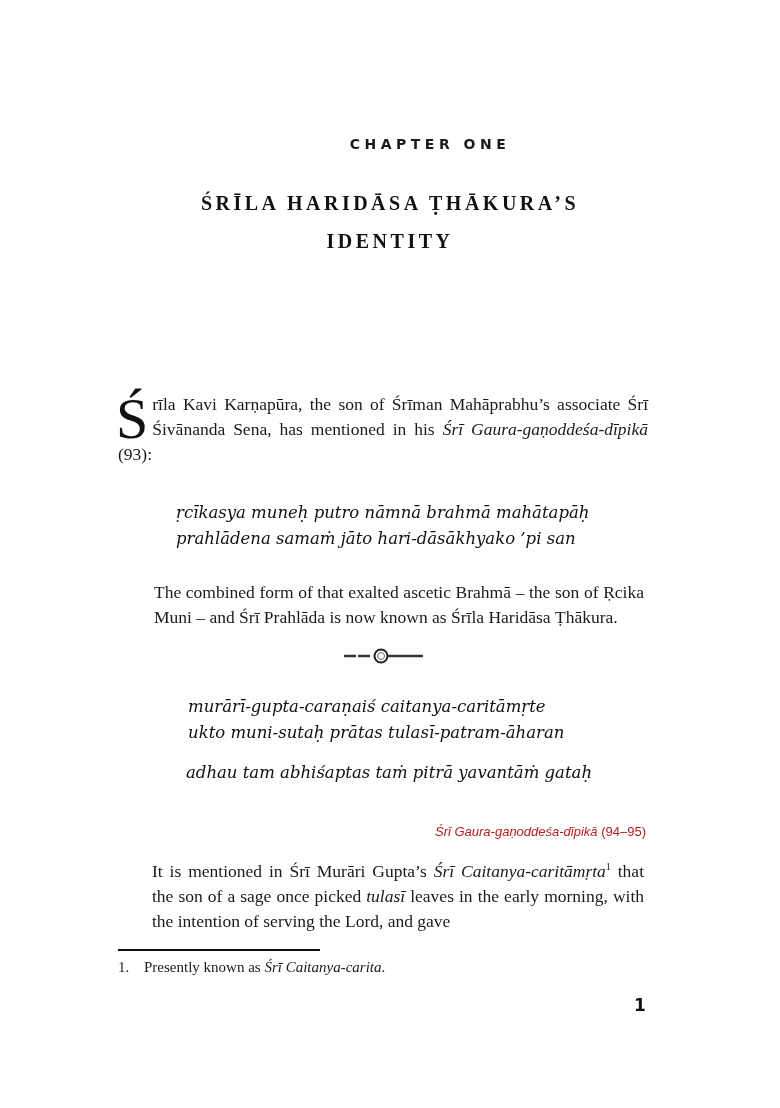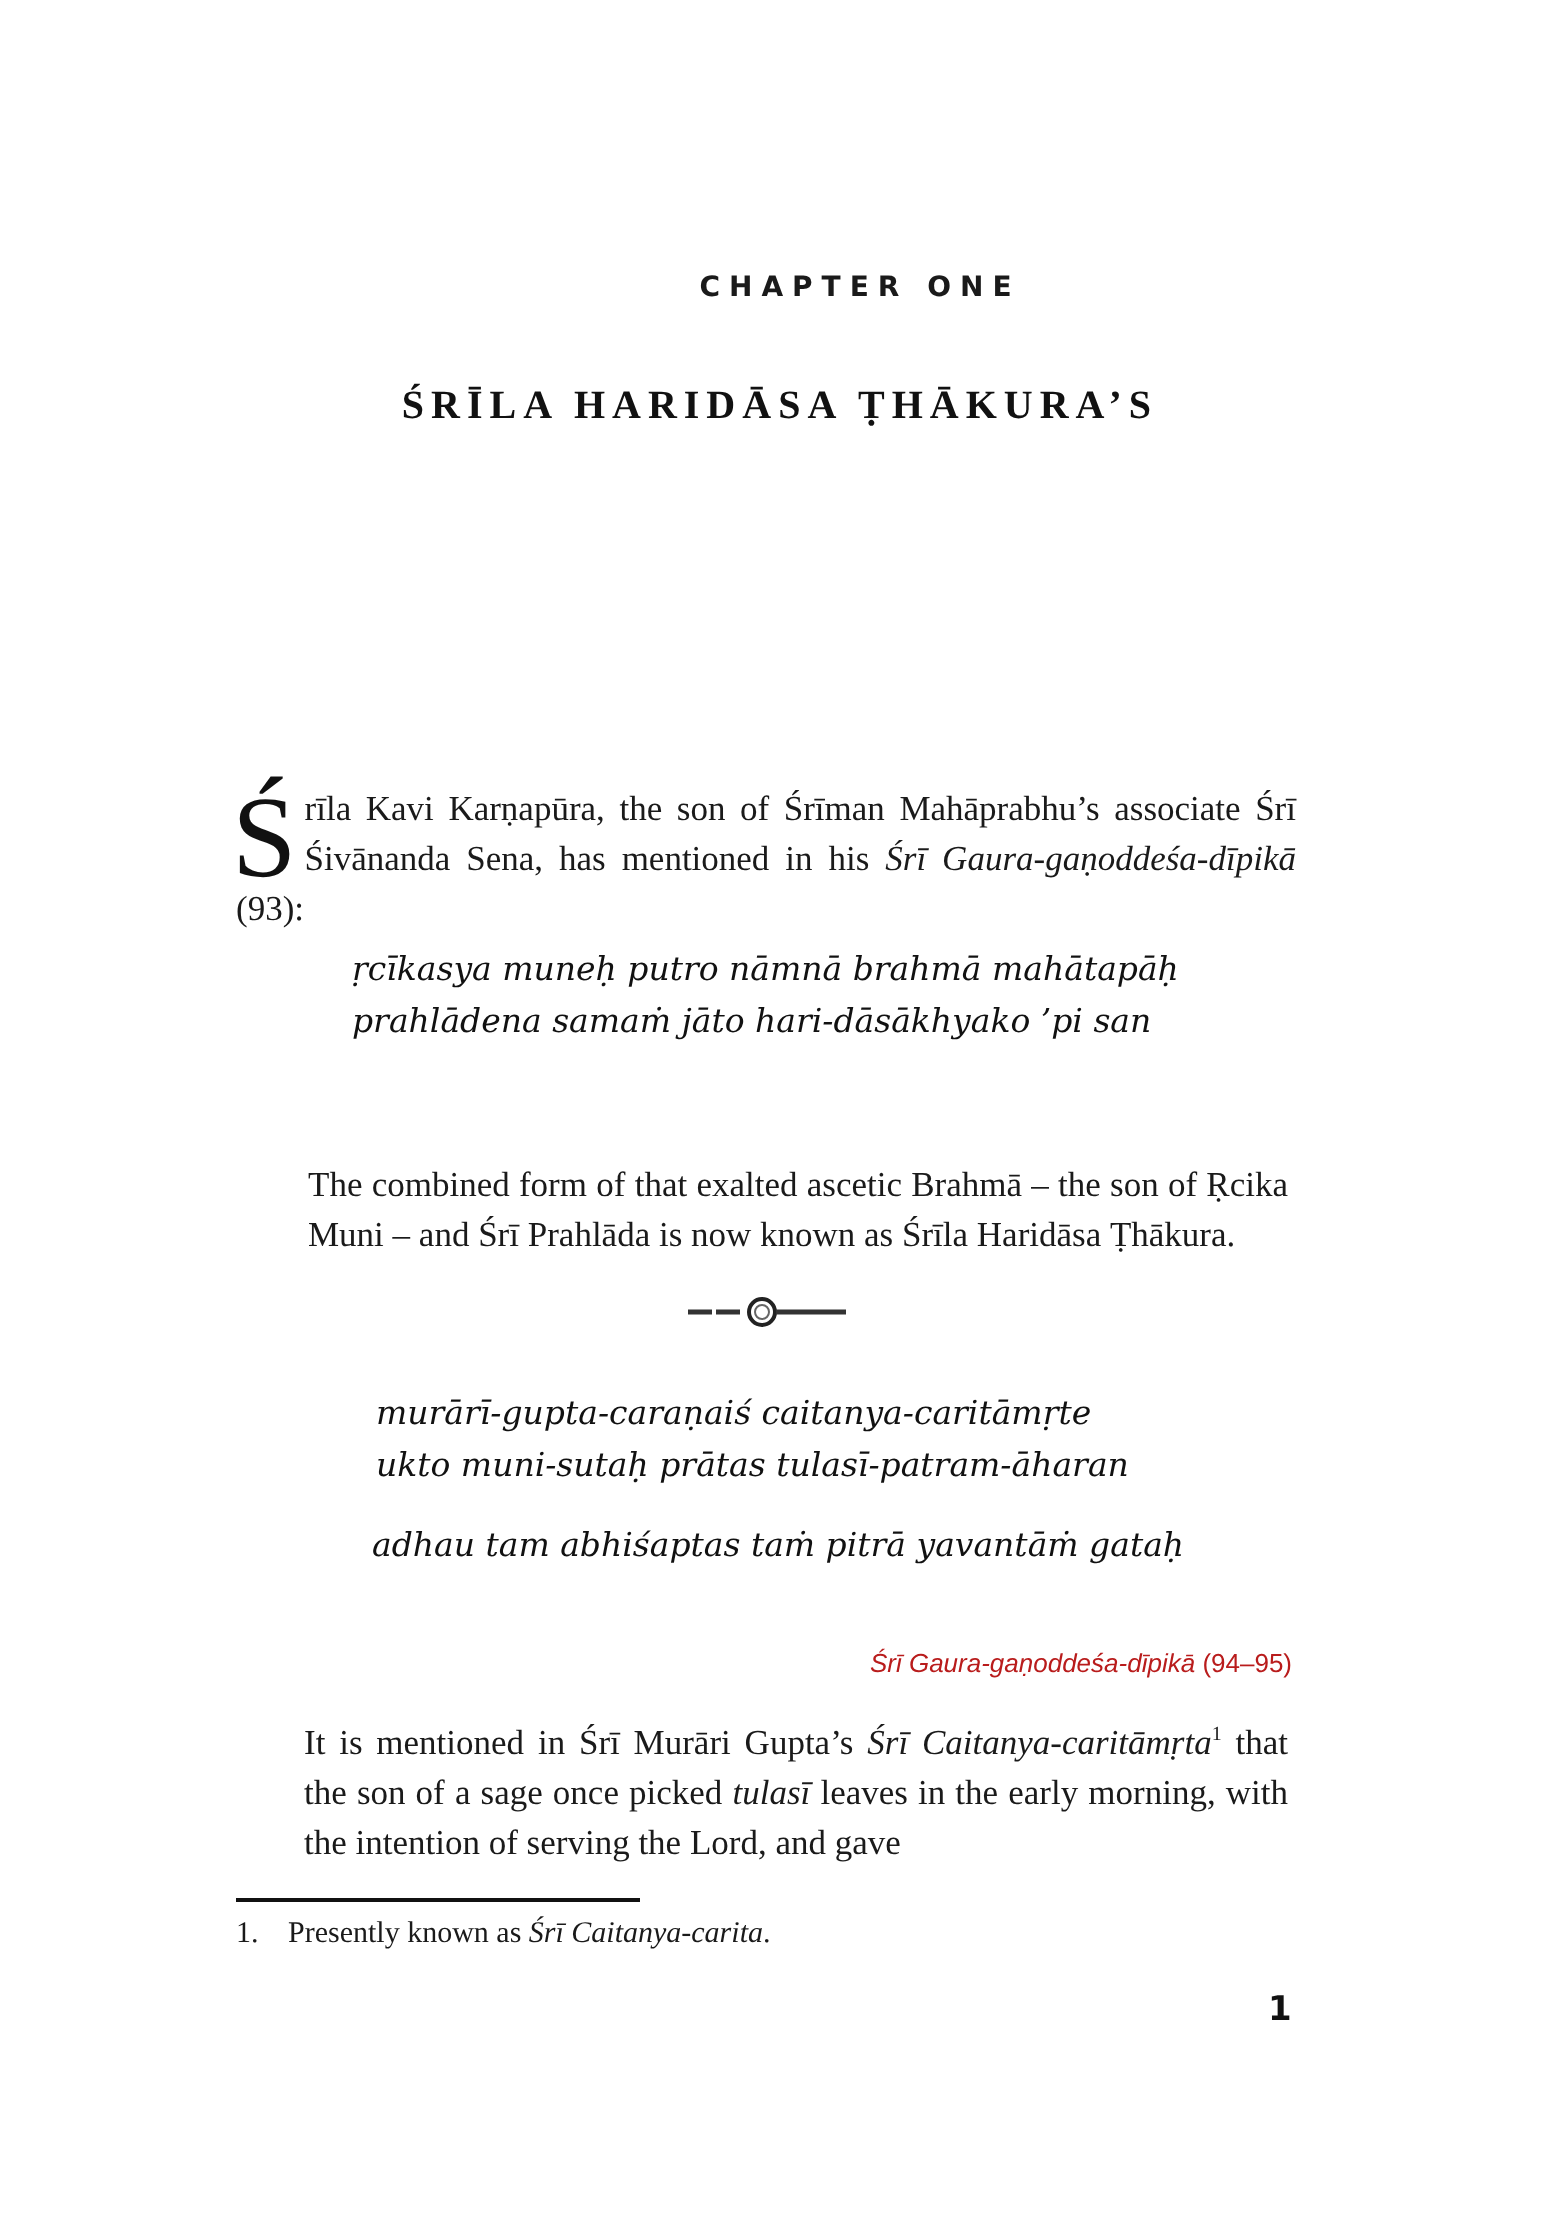--- a/index.html
+++ b/index.html
@@ -59,21 +59,21 @@
       color: #111;
     }
 
     .verse {
       font-family: "DejaVu Serif", "Liberation Serif", serif;
       font-style: italic;
       font-size: 16.5px;
       line-height: 26px;
       color: #111;
     }
-    .verse1 { left: 176px; top: 472px; }
+    .verse1 { left: 176px; top: 500px; }
     .verse2 { left: 188px; top: 694px; }
     .verse3 { left: 186px; top: 760px; }
 
     .translation {
       left: 154px; width: 490px; top: 560px; margin-top: 20px;
     }
 
     .ornament {
       left: 344px; top: 648px; width: 80px; height: 16px;
     }
@@ -113,20 +113,21 @@
       color: #111;
     }
   </style>
 </head>
 <body>
 
 <div class="abs chapter-label">CHAPTER ONE</div>
 
 <div class="abs chapter-title">
   <div>ŚRĪLA HARIDĀSA ṬHĀKURA’S</div>
+  <div>IDENTITY</div>
 </div>
 
 <div class="abs para para1">
   <span class="dropcap">Ś</span><span>rīla Kavi Karṇapūra, the son of Śrīman Mahāprabhu’s associate Śrī Śivānanda Sena, has mentioned in his </span><span class="it">Śrī Gaura-gaṇoddeśa-dīpikā</span><span> (93):</span>
 </div>
 
 <div class="abs verse verse1">
   <div>ṛcīkasya muneḥ putro nāmnā brahmā mahātapāḥ</div>
   <div>prahlādena samaṁ jāto hari-dāsākhyako ’pi san</div>
 </div>

